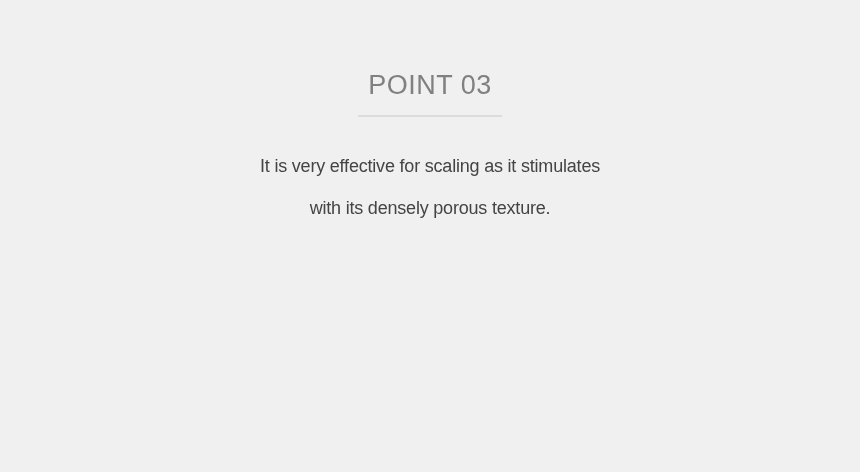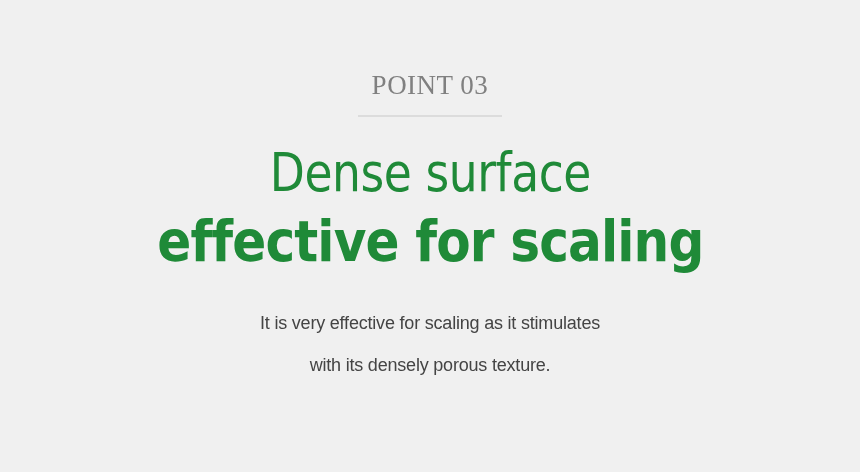--- a/index.html
+++ b/index.html
@@ -24,21 +24,21 @@
   }
 
   
   .eyebrow-block {
     margin-top: 72px;
     display: flex;
     flex-direction: column;
     align-items: center;
   }
   .eyebrow {
-    font-family: Liberation Serif, serif;
+    font-family: Liberation Sans, sans-serif;
     font-size: 27px;
     font-weight: 400;
     color: #808080;
     letter-spacing: 0.5px;
     line-height: 1;
     white-space: nowrap;
   }
   .eyebrow-rule {
     width: 144px;
     height: 2px;
@@ -94,23 +94,19 @@
 </head>
 <body>
 
 <div class="slide">
 
   <div class="eyebrow-block">
     <div class="eyebrow">POINT 03</div>
     <div class="eyebrow-rule"></div>
   </div>
 
-  <div class="headline">
-    <span class="headline-line-1">Dense surface</span>
-    <span class="headline-line-2">effective for scaling</span>
-  </div>
 
   <div class="body-copy">
     <span class="body-line">It is very effective for scaling as it stimulates</span>
     <span class="body-line">with its densely porous texture.</span>
   </div>
 
 </div>
 
 </body></html>

